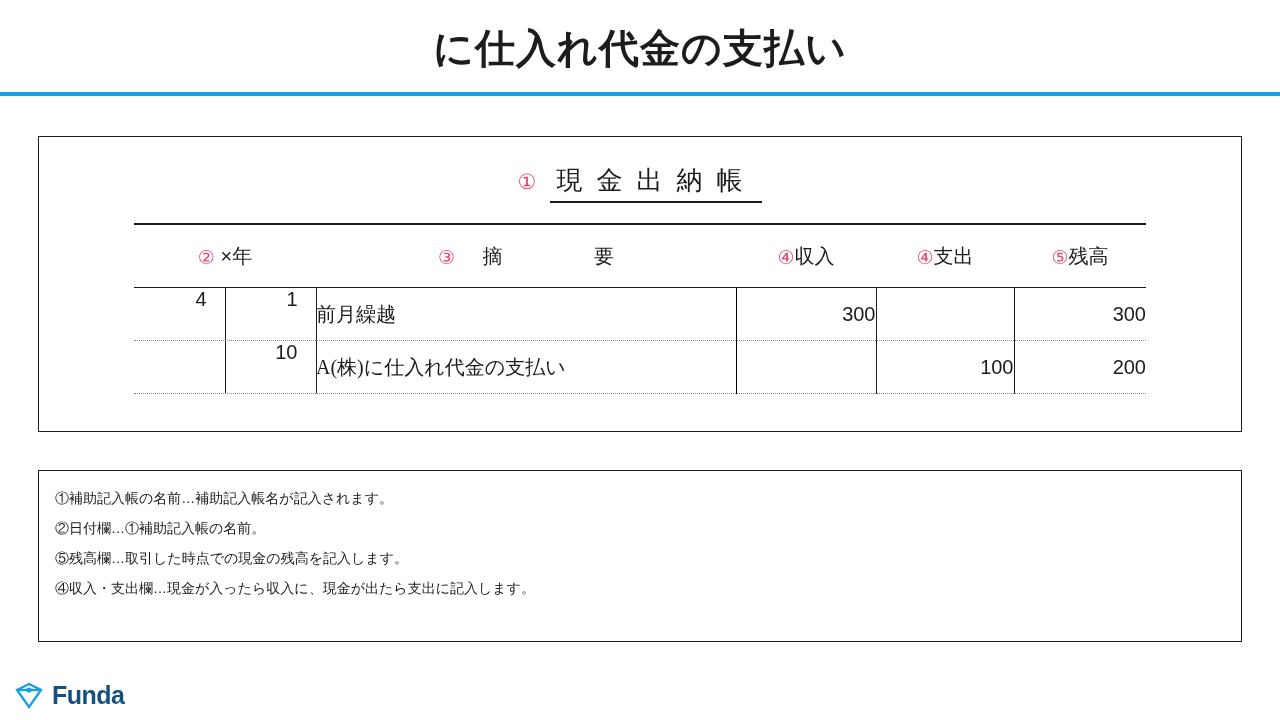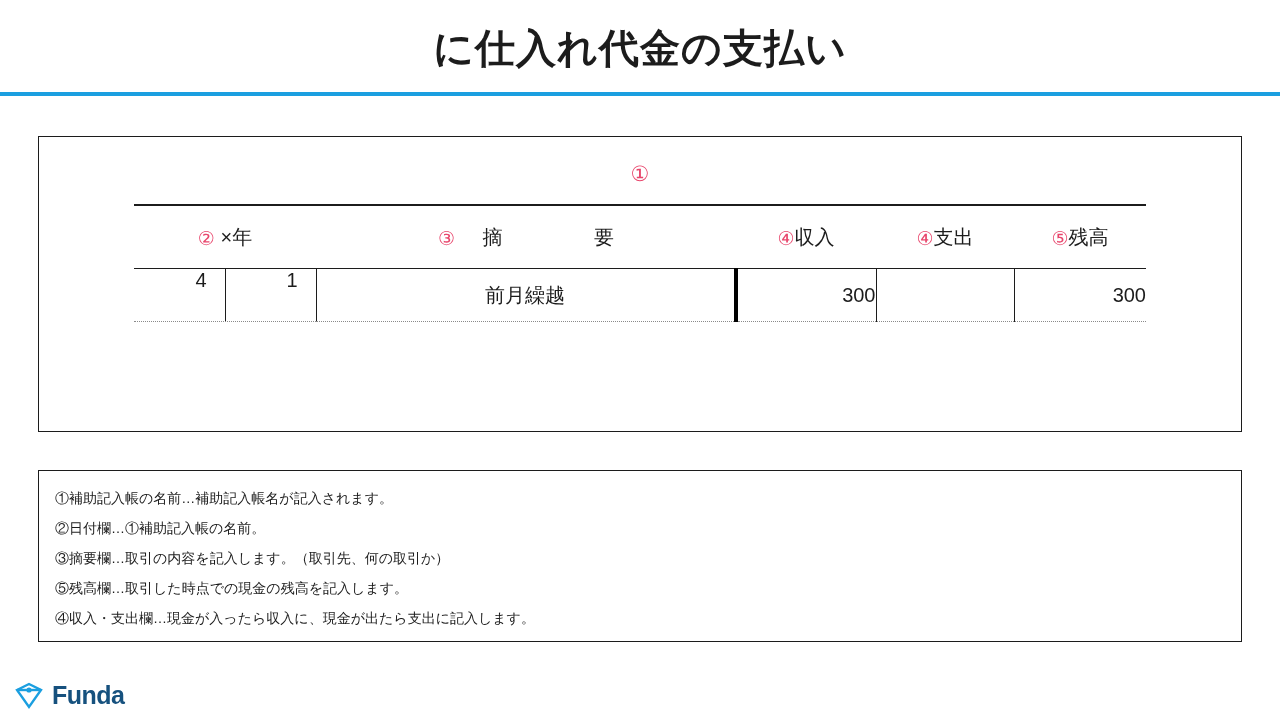--- a/index.html
+++ b/index.html
@@ -111,23 +111,23 @@
     box-sizing: border-box;
   }
   .cell-day {
     width: 91px;
     text-align: right;
     padding-right: 18px;
     border-right: 1px solid #1c1c1c;
     box-sizing: border-box;
   }
   .cell-desc {
-    text-align: center;
+    text-align: left;
     padding-left: 14px;
-    border-right: 4px solid #000000;
+    border-right: 1px solid #000000;
     font-family: Liberation Serif, serif;
   }
   .cell-num {
     text-align: right;
     padding-right: 12px;
     border-right: 1px solid #1c1c1c;
   }
   .cell-num.last { border-right: none; }
 
   .date-split {
@@ -174,20 +174,21 @@
 </head>
 <body>
 
 <div class="slide-title">に仕入れ代金の支払い</div>
 <div class="title-rule"></div>
 
 <div class="ledger-panel">
 
   <div class="ledger-heading">
     <span class="circ">①</span>
+    <span class="heading-text">現金出納帳</span>
   </div>
 
   <table class="ledger">
     <colgroup>
       <col style="width:182px">
       <col style="width:420px">
       <col style="width:140px">
       <col style="width:138px">
       <col style="width:132px">
     </colgroup>
@@ -219,28 +220,39 @@
           <div class="date-split">
             <div style="display:table-cell" class="cell-month">4</div>
             <div style="display:table-cell" class="cell-day">1</div>
           </div>
         </td>
         <td class="cell-desc">前月繰越</td>
         <td class="cell-num">300</td>
         <td class="cell-num"></td>
         <td class="cell-num last">300</td>
       </tr>
+      <tr class="data-row">
+        <td style="padding:0">
+          <div class="date-split">
+            <div style="display:table-cell" class="cell-month"></div>
+            <div style="display:table-cell" class="cell-day">10</div>
+          </div>
+        </td>
+        <td class="cell-desc">A(株)に仕入れ代金の支払い</td>
+        <td class="cell-num"></td>
+        <td class="cell-num">100</td>
+        <td class="cell-num last">200</td>
+      </tr>
     </tbody>
   </table>
 </div>
 
 <div class="notes-panel">
   <div class="note-line">①補助記入帳の名前…補助記入帳名が記入されます。</div>
   <div class="note-line">②日付欄…①補助記入帳の名前。</div>
-  <div class="note-line">③摘要欄…取引の内容を記入します。（取引先、何の取引か）</div>
   <div class="note-line">⑤残高欄…取引した時点での現金の残高を記入します。</div>
   <div class="note-line">④収入・支出欄…現金が入ったら収入に、現金が出たら支出に記入します。</div>
 </div>
 
 <div class="footer-logo">
   <span class="logo-mark">
     <svg width="30" height="30" viewBox="0 0 30 30">
       <path d="M3 10 L15 4 L27 10 L15 27 Z" fill="none" stroke="#1b9fe0" stroke-width="2.4"></path>
       <path d="M3 10 L27 10" fill="none" stroke="#1b9fe0" stroke-width="2.4"></path>
       <circle cx="15" cy="10" r="2.6" fill="#1b9fe0"></circle>

